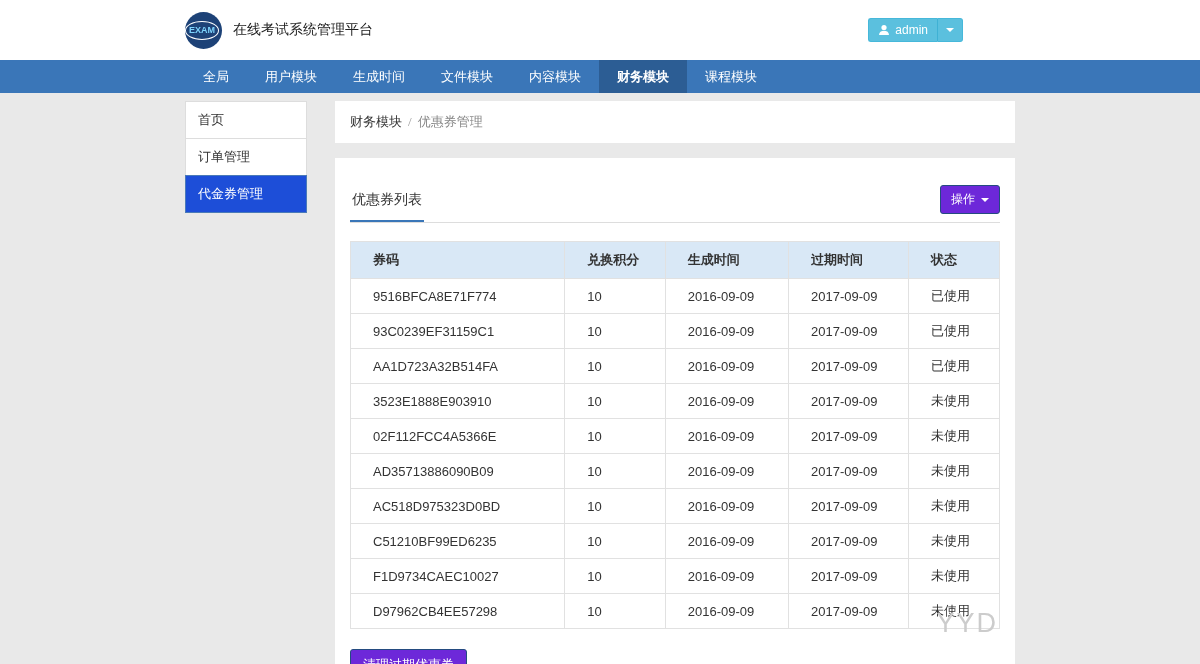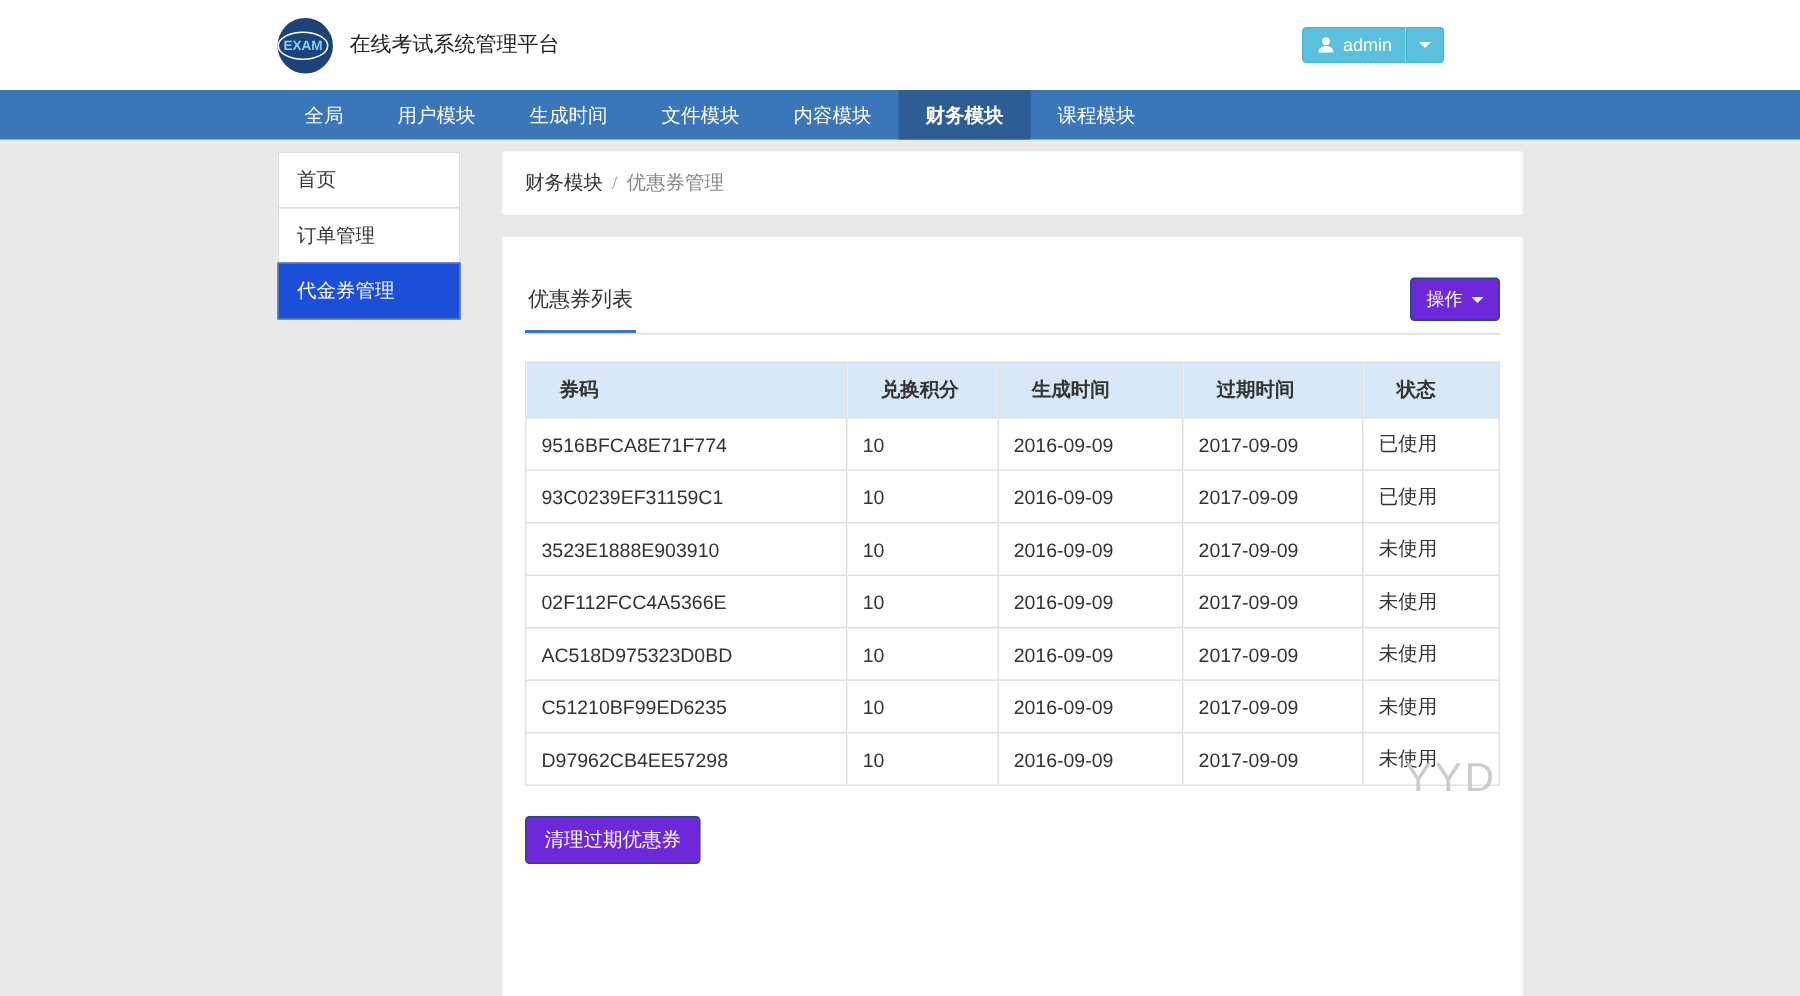--- a/index.html
+++ b/index.html
@@ -85,21 +85,21 @@
     border-radius: 3px; cursor: pointer; font-family: inherit;
   }
   .action-btn {
     font-size: 12px; padding: 5px 10px; margin-bottom: 8px;
     display: flex; align-items: center; gap: 6px;
   }
 
   .table-wrap { position: relative; margin-top: 18px; }
   table { width: 100%; border-collapse: collapse; font-size: 13px; color: #333; table-layout: fixed; }
   th, td {
-    border: 1px solid #e1e1e1; text-align: left; padding: 8px 10px;
+    border: 1px solid #e1e1e1; text-align: left; padding: 8px 22px;
     overflow: hidden; white-space: nowrap;
   }
   th { background: #d9e8f6; font-weight: bold; padding: 9px 22px; color: #333; }
   th:nth-child(1), td:nth-child(1) { width: 33%; }
   th:nth-child(2), td:nth-child(2) { width: 15.5%; }
   th:nth-child(3), td:nth-child(3) { width: 19%; }
   th:nth-child(4), td:nth-child(4) { width: 18.5%; }
   th:nth-child(5), td:nth-child(5) { width: 14%; }
 
   .watermark {
@@ -188,42 +188,63 @@
                 <td>已使用</td>
               </tr>
               <tr>
                 <td>93C0239EF31159C1</td>
                 <td>10</td>
                 <td>2016-09-09</td>
                 <td>2017-09-09</td>
                 <td>已使用</td>
               </tr>
               <tr>
+                <td>AA1D723A32B514FA</td>
+                <td>10</td>
+                <td>2016-09-09</td>
+                <td>2017-09-09</td>
+                <td>已使用</td>
+              </tr>
+              <tr>
                 <td>3523E1888E903910</td>
                 <td>10</td>
                 <td>2016-09-09</td>
                 <td>2017-09-09</td>
                 <td>未使用</td>
               </tr>
               <tr>
                 <td>02F112FCC4A5366E</td>
                 <td>10</td>
                 <td>2016-09-09</td>
                 <td>2017-09-09</td>
                 <td>未使用</td>
               </tr>
               <tr>
+                <td>AD35713886090B09</td>
+                <td>10</td>
+                <td>2016-09-09</td>
+                <td>2017-09-09</td>
+                <td>未使用</td>
+              </tr>
+              <tr>
                 <td>AC518D975323D0BD</td>
                 <td>10</td>
                 <td>2016-09-09</td>
                 <td>2017-09-09</td>
                 <td>未使用</td>
               </tr>
               <tr>
                 <td>C51210BF99ED6235</td>
+                <td>10</td>
+                <td>2016-09-09</td>
+                <td>2017-09-09</td>
+                <td>未使用</td>
+              </tr>
+              <tr>
+                <td>F1D9734CAEC10027</td>
                 <td>10</td>
                 <td>2016-09-09</td>
                 <td>2017-09-09</td>
                 <td>未使用</td>
               </tr>
               <tr>
                 <td>D97962CB4EE57298</td>
                 <td>10</td>
                 <td>2016-09-09</td>
                 <td>2017-09-09</td>

